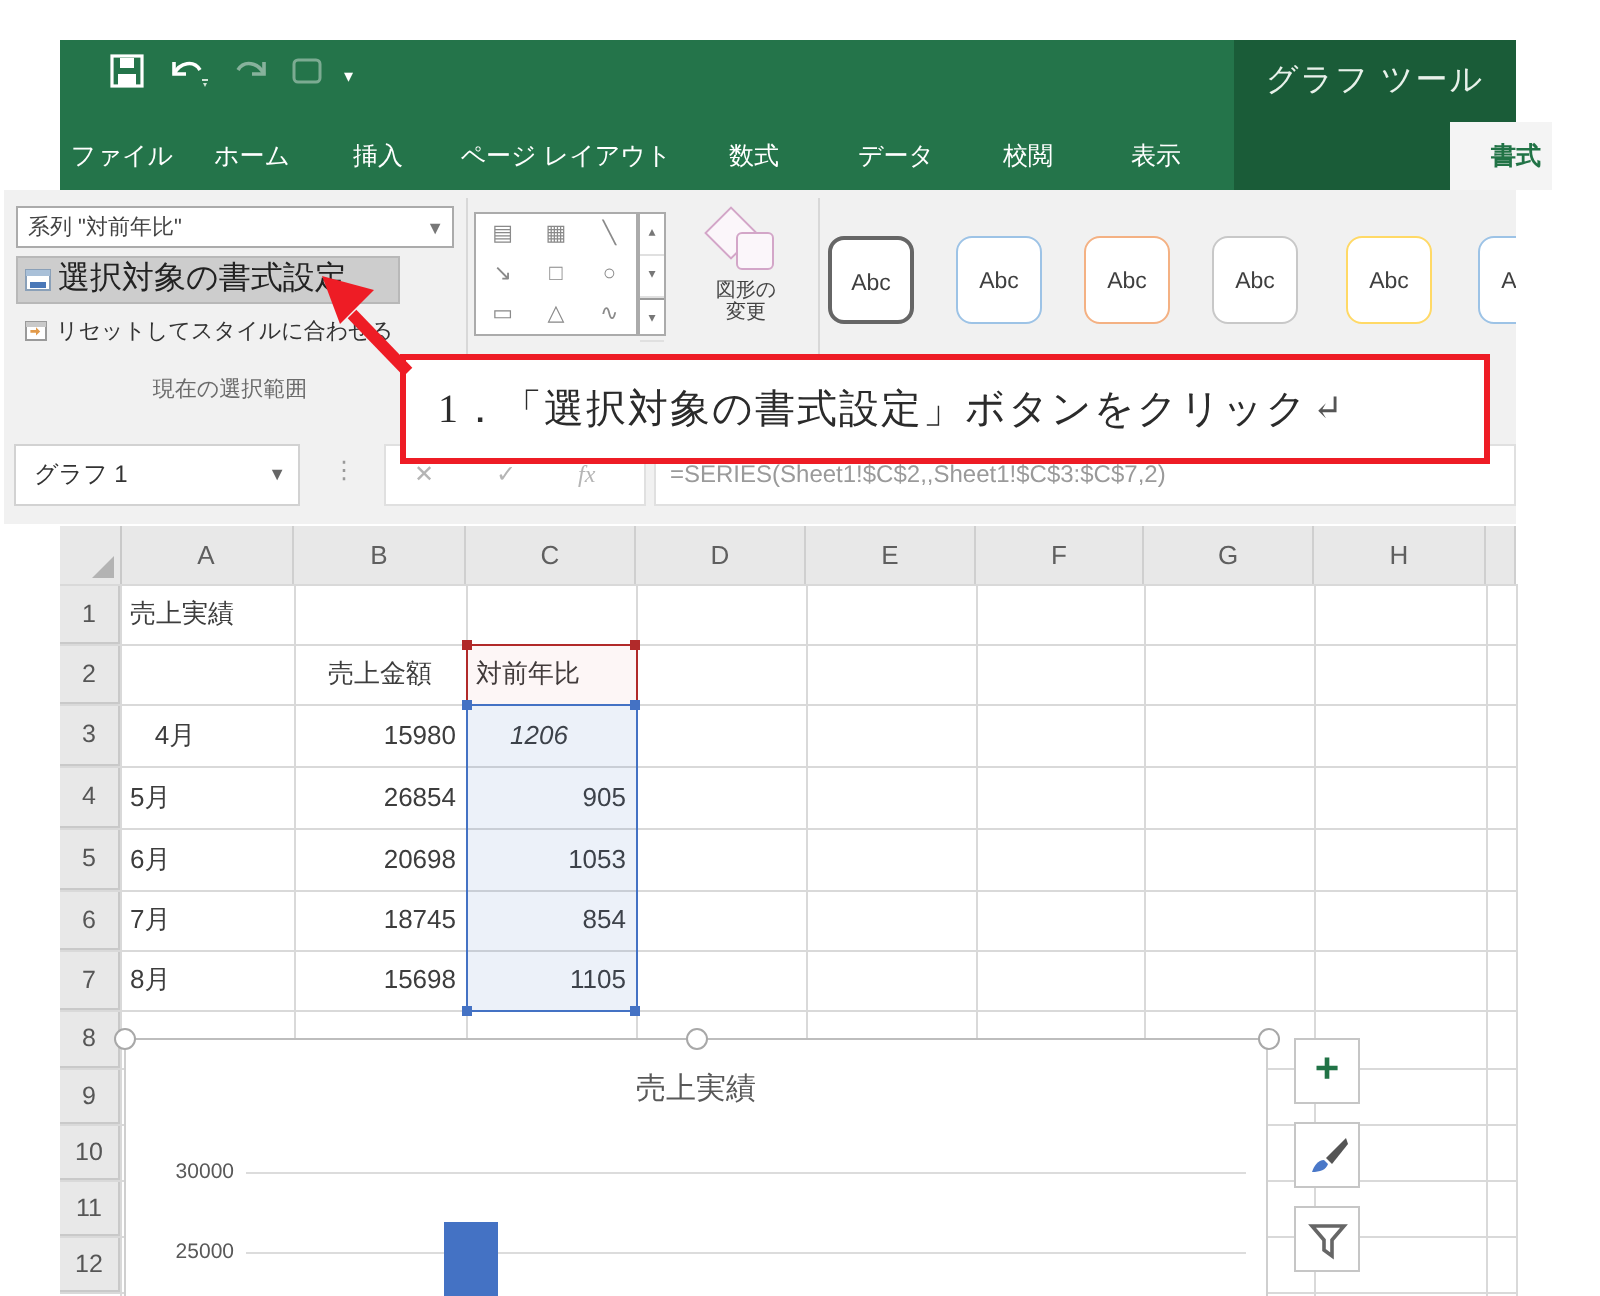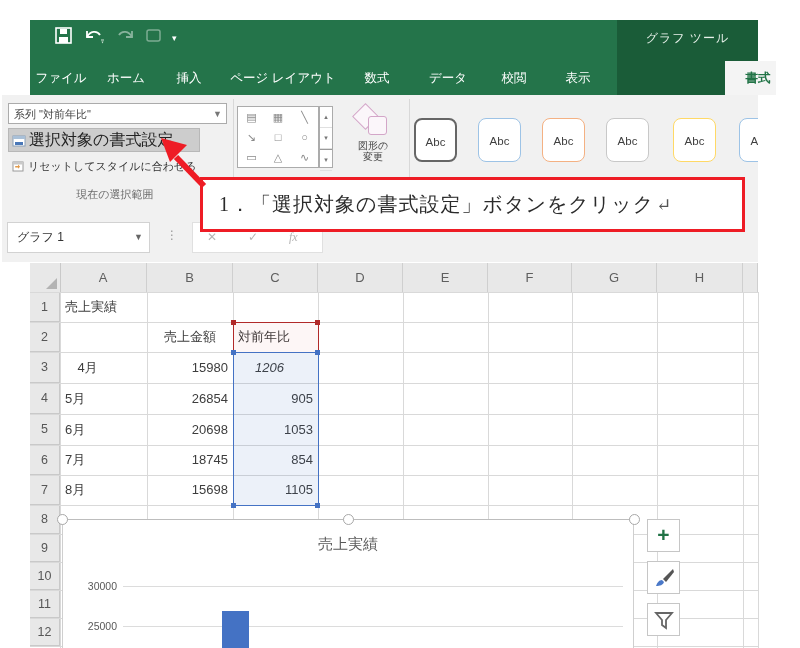--- a/index.html
+++ b/index.html
@@ -3,21 +3,21 @@
 <meta charset="utf-8">
 <style>
   html,body{margin:0;padding:0;background:#fff;}
   #stage{position:relative;width:800px;height:648px;background:#fff;overflow:hidden;
          font-family:"Liberation Sans","DejaVu Sans",sans-serif;}
   .abs{position:absolute;}
 
   
   #titlebar{left:30px;top:20px;width:728px;height:75px;background:#24744a;}
   #ctx-tool{left:617px;top:20px;width:141px;height:75px;background:#1a5c38;}
-  #ctx-label{left:617px;top:30px;width:141px;height:16px;color:#e8f1ea;font-size:12px;
+  #ctx-label{left:617px;top:30px;width:141px;height:16px;color:#e8f1ea;font-size:16px;
              text-align:center;letter-spacing:1px;}
   .qat-ic{top:27px;height:22px;color:#fff;font-size:15px;line-height:22px;}
   #tabs-row{left:30px;top:61px;width:728px;height:34px;}
   .tab{position:absolute;top:0;height:34px;line-height:34px;text-align:center;color:#fff;
        font-size:12.5px;cursor:default;}
   .tab.active{background:#f4f4f4;color:#217346;font-weight:bold;}
 
   
   #ribbon{left:2px;top:95px;width:756px;height:121px;background:#f1f1f1;
           border-bottom:1px solid #d9d9d9;overflow:hidden;}
@@ -226,20 +226,21 @@
   <div class="abs" id="name-box">
     <span>グラフ 1</span>
     <span class="dd-ar">▼</span>
   </div>
   <div class="abs" id="fb-dots">⋮</div>
   <div class="abs" id="fx-box">
     <span style="left:14px;">✕</span>
     <span style="left:55px;">✓</span>
     <span style="left:96px;font-style:italic;font-family:'Liberation Serif',serif;">fx</span>
   </div>
+  <div class="abs" id="formula-box">=SERIES(Sheet1!$C$2,,Sheet1!$C$3:$C$7,2)</div>
 
   <div class="abs" id="annot-box">
     <span>1．「選択対象の書式設定」ボタンをクリック</span>
     <span class="ret">↵</span>
   </div>
   <svg class="abs" id="annot-arrow" width="72" height="72">
     <line x1="56" y1="62" x2="28" y2="33" stroke="#ee1c25" stroke-width="6"></line>
     <polygon points="13,14 39,21 22,38" fill="#ee1c25"></polygon>
   </svg>
 

